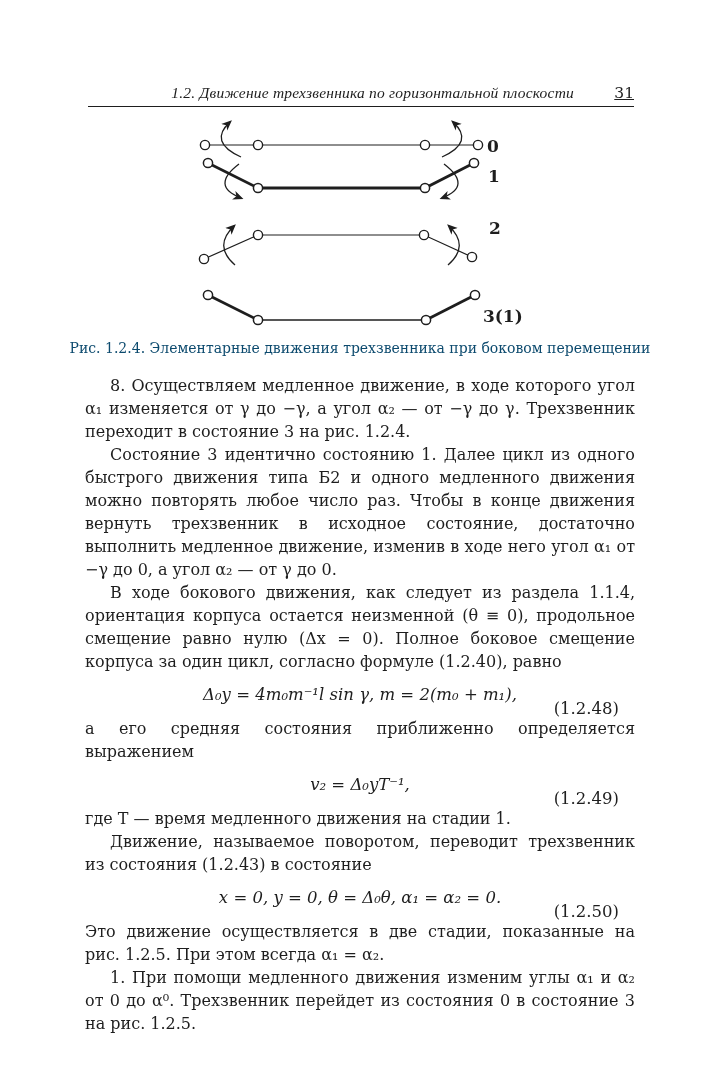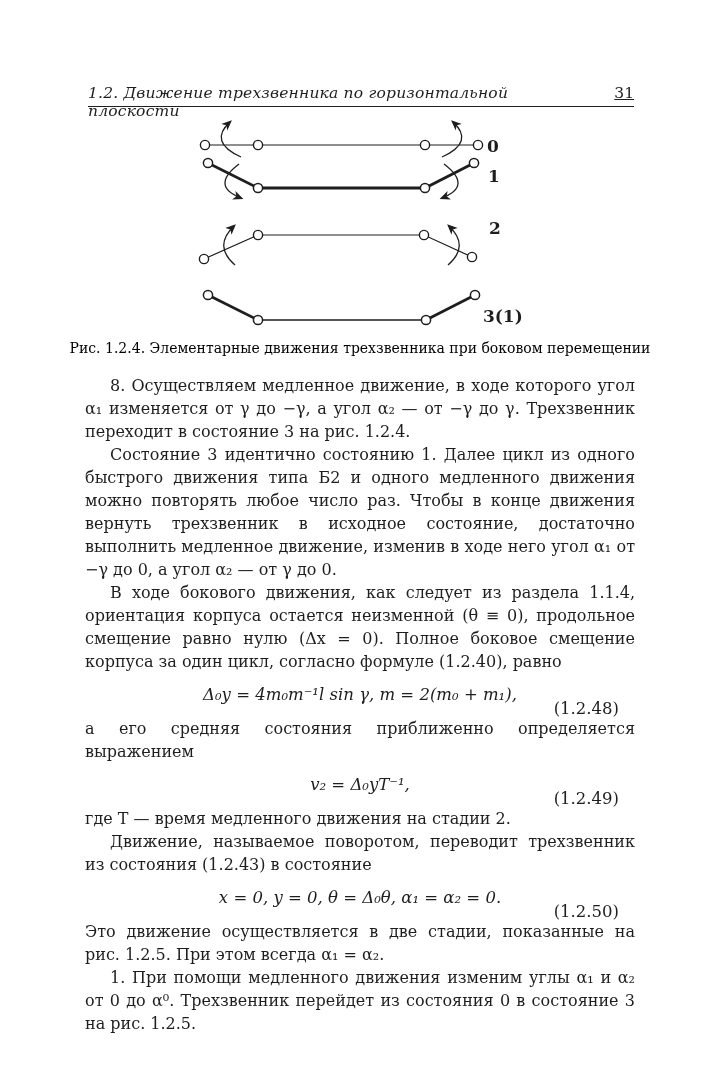--- a/index.html
+++ b/index.html
@@ -5,27 +5,27 @@
   html,body{margin:0;padding:0;background:#e8e8e8;}
   .page{
     position:relative;width:720px;height:1080px;background:#ffffff;
     font-family:"DejaVu Serif", serif;color:#1e1e1e;overflow:hidden;
     margin:0 auto;
   }
   .running-head{
     position:absolute;top:84px;left:88px;right:86px;height:20px;
     font-style:italic;font-size:15.5px;
   }
-  .head-title{position:absolute;left:0;right:60px;text-align:left;letter-spacing:.2px;}
+  .head-title{position:absolute;left:0;right:60px;text-align:right;letter-spacing:.2px;font-family:Liberation Serif, serif;}
   .head-page{position:absolute;right:0;top:0;font-style:normal;font-size:15.5px;text-decoration:underline;}
   .headrule{position:absolute;top:106px;left:88px;right:86px;border-top:1.4px solid #1e1e1e;}
   .figure-svg{position:absolute;top:112px;left:150px;}
   .figure-caption{
     position:absolute;top:340px;left:60px;right:60px;text-align:center;
-    font-size:14px;color:#000000;
+    font-size:14px;color:#0c4a6e;
   }
   .text-col{
     position:absolute;top:374px;left:85px;width:550px;
     font-size:16px;line-height:23px;text-align:justify;
   }
   .para{margin:0;}
   .indent{text-indent:25px;}
   .equation{
     position:relative;margin:9px 16px;height:26px;line-height:26px;text-align:center;
     font-style:italic;font-size:16.5px;
@@ -126,21 +126,21 @@
       <span class="eq-tag">(1.2.48)</span>
     </div>
 
     <p class="para">а его средняя состояния приближенно определяется выражением</p>
 
     <div class="equation">
       <span class="eq-body">v₂ = Δ₀yT⁻¹,</span>
       <span class="eq-tag">(1.2.49)</span>
     </div>
 
-    <p class="para">где T — время медленного движения на стадии 2.</p>
+    <p class="para">где T — время медленного движения на стадии 1.</p>
 
 
     <p class="para indent">Движение, называемое поворотом, переводит трехзвенник из состояния (1.2.43) в состояние</p>
 
     <div class="equation">
       <span class="eq-body">x = 0,   y = 0,   θ = Δ₀θ,   α₁ = α₂ = 0.</span>
       <span class="eq-tag">(1.2.50)</span>
     </div>
 
     <p class="para">Это движение осуществляется в две стадии, показанные на рис. 1.2.5. При этом всегда α₁ = α₂.</p>

